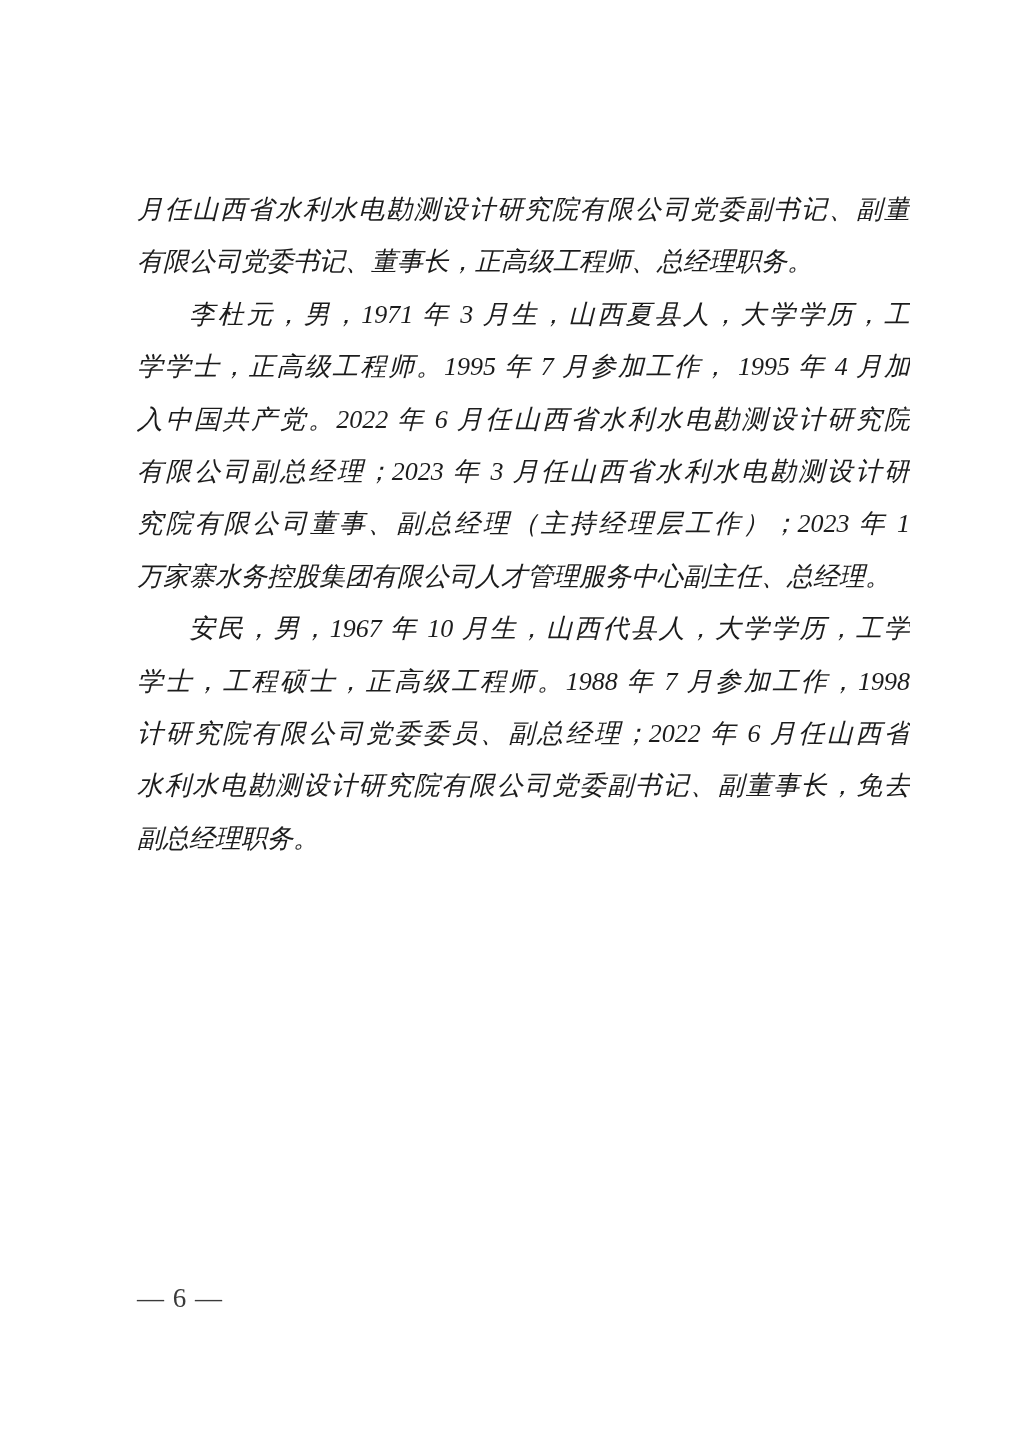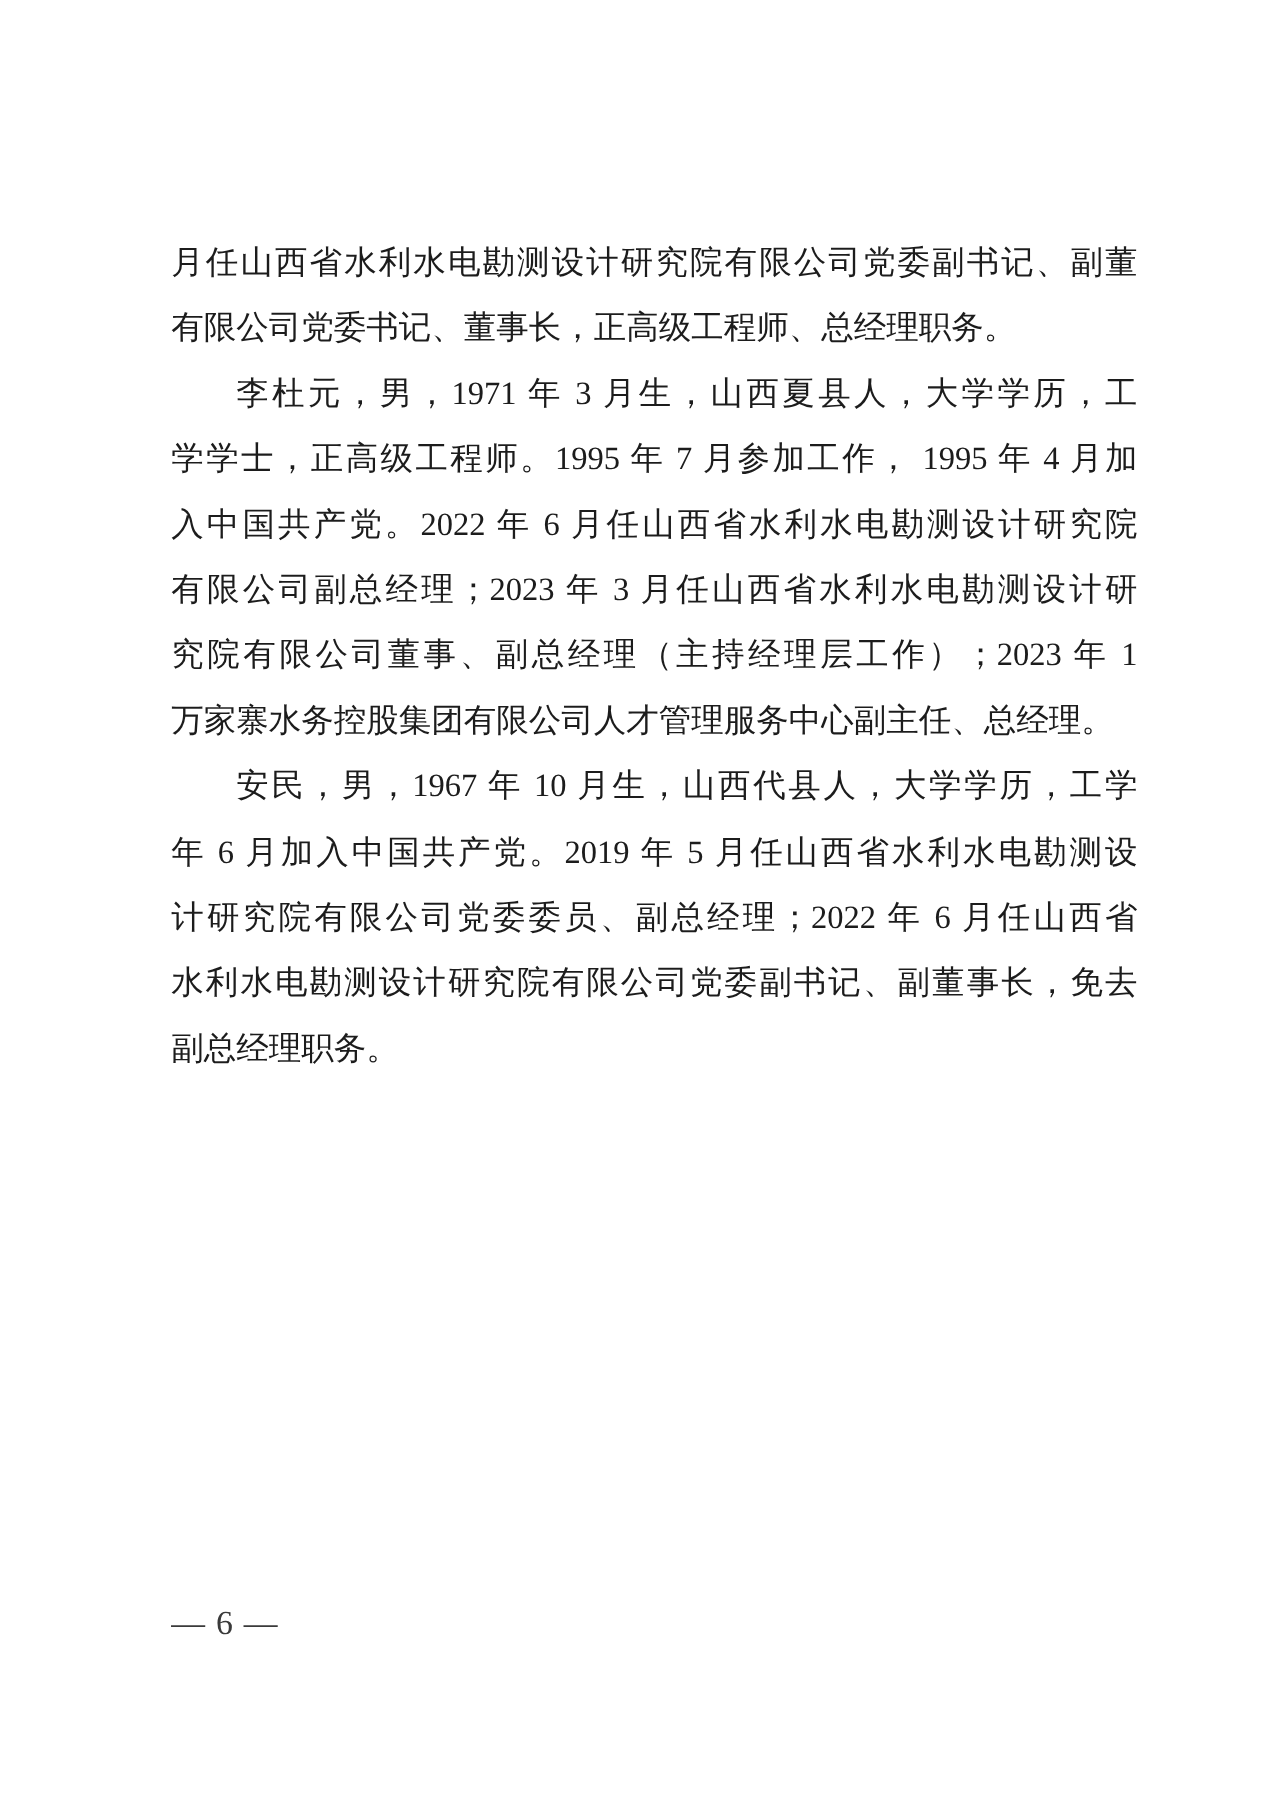--- a/index.html
+++ b/index.html
@@ -25,20 +25,21 @@
     left: 137px;
     top: 184px;
     width: 773px;
     font-size: 26px;
     line-height: 52.4px;
     color: #1c1c1c;
   }
   .paragraph {
     margin: 0;
     padding: 0;
+    font-style: italic;
   }
   .line {
     text-align: justify;
     text-align-last: justify;
     overflow: hidden;
   }
   .line.para-end {
     text-align-last: left;
   }
   .paragraph.indented .line.first {
@@ -66,20 +67,20 @@
       <div class="paragraph indented">
         <div class="line first">李杜元，男，1971 年 3 月生，山西夏县人，大学学历，工</div>
         <div class="line">学学士，正高级工程师。1995 年 7 月参加工作， 1995 年 4 月加</div>
         <div class="line">入中国共产党。2022 年 6 月任山西省水利水电勘测设计研究院</div>
         <div class="line">有限公司副总经理；2023 年 3 月任山西省水利水电勘测设计研</div>
         <div class="line">究院有限公司董事、副总经理（主持经理层工作）；2023 年 1</div>
         <div class="line para-end">万家寨水务控股集团有限公司人才管理服务中心副主任、总经理。</div>
       </div>
       <div class="paragraph indented">
         <div class="line first">安民，男，1967 年 10 月生，山西代县人，大学学历，工学</div>
-        <div class="line">年 6 月加入中国共产党。2019 年 5 月任山西省水利水电勘测设</div>
+        <div class="line">学士，工程硕士，正高级工程师。1988 年 7 月参加工作，1998</div>
         <div class="line">计研究院有限公司党委委员、副总经理；2022 年 6 月任山西省</div>
         <div class="line">水利水电勘测设计研究院有限公司党委副书记、副董事长，免去</div>
         <div class="line para-end">副总经理职务。</div>
       </div>
     </main>
   <div class="page-footer">— 6 —</div>
 </div>
 
 </body></html>

